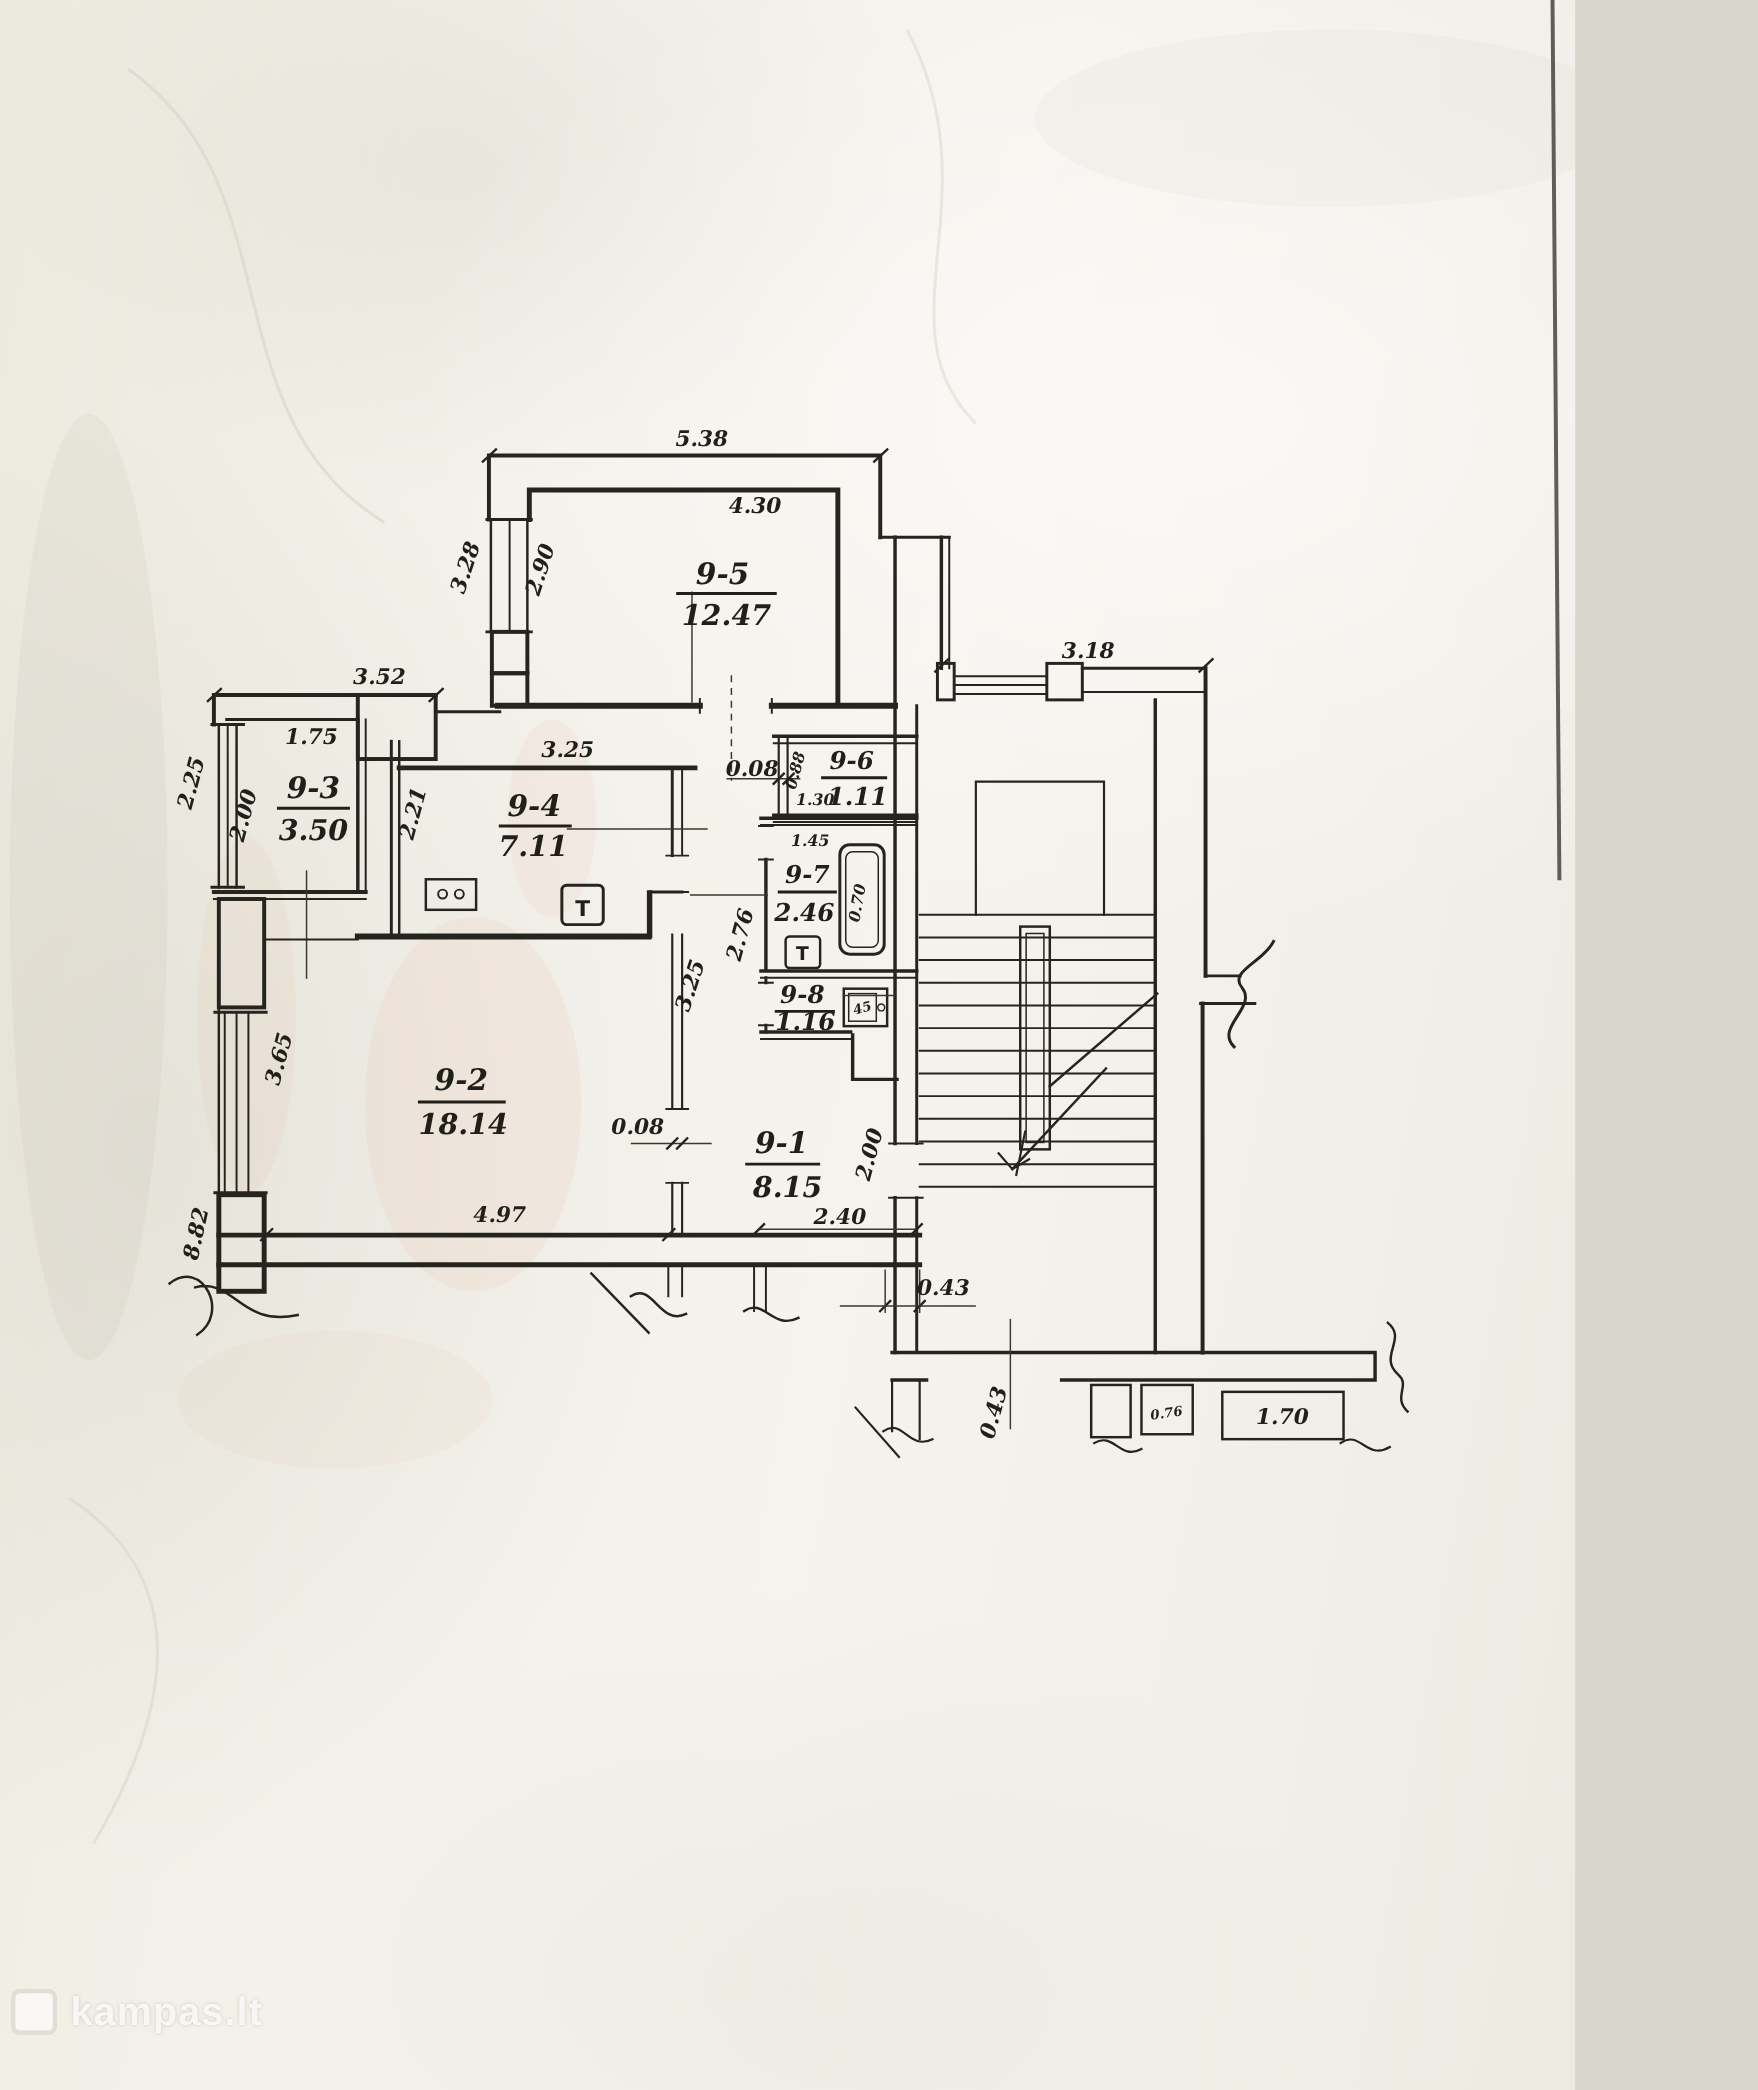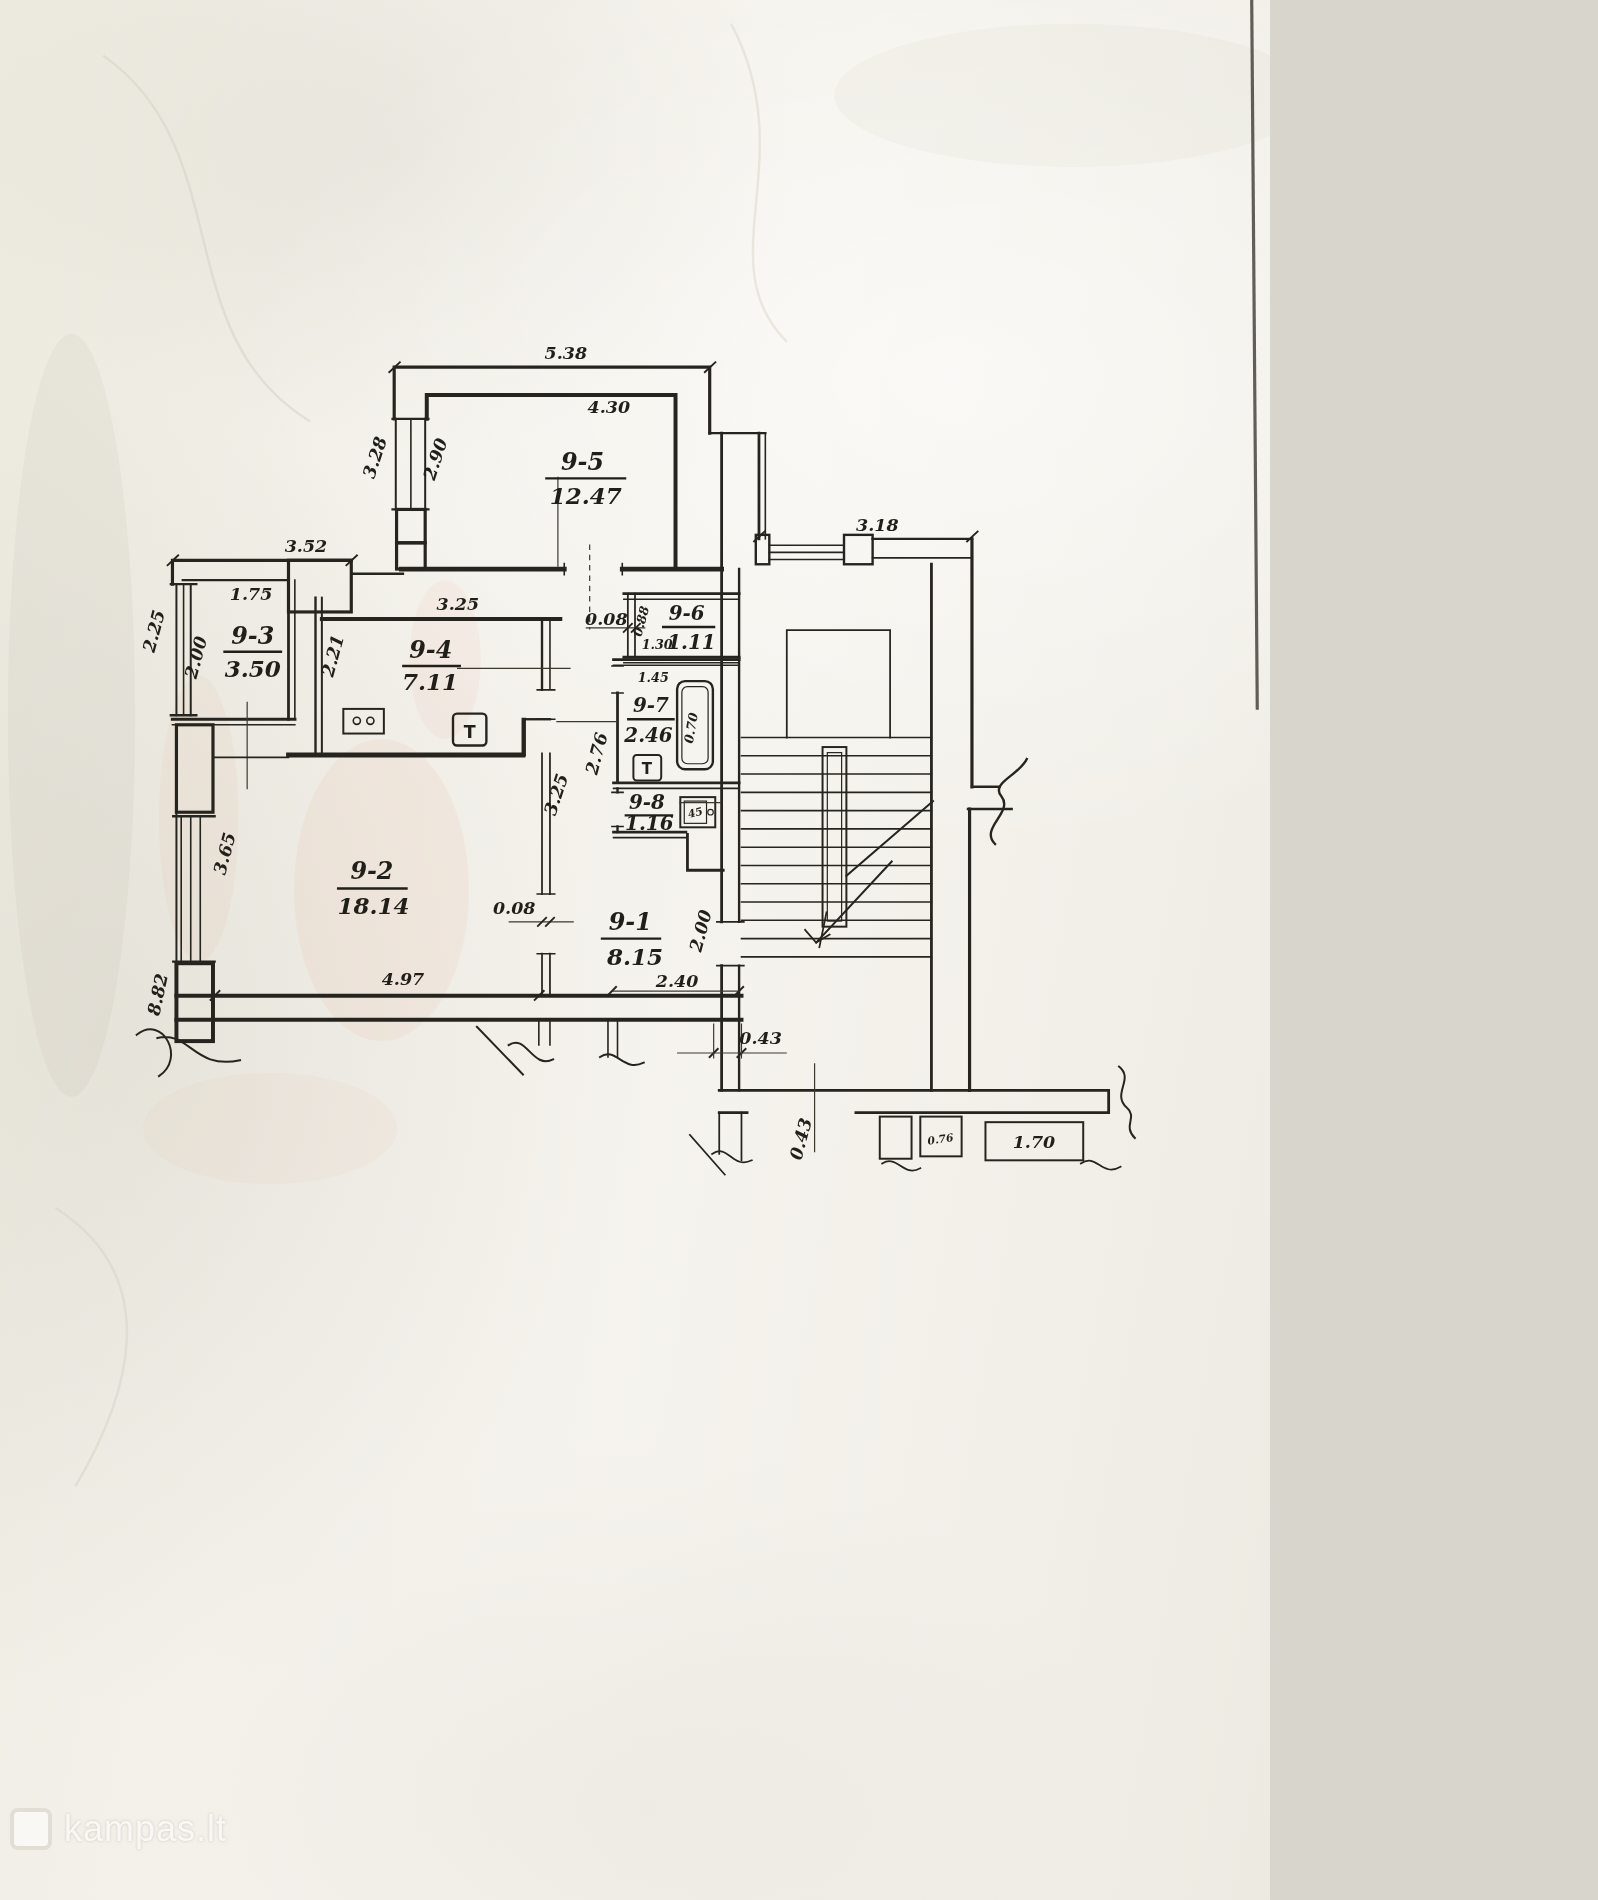--- a/index.html
+++ b/index.html
@@ -1,17 +1,17 @@
 <!DOCTYPE html>
 <html><head>
 <meta charset="utf-8">
 <style>
   html,body{margin:0;padding:0;background:#d8d5cd;}
   .paper{
-    position:relative;width:1270px;height:1900px;overflow:hidden;
+    position:relative;width:1432px;height:1900px;overflow:hidden;
     background:
       radial-gradient(1200px 800px at 75% 20%, rgba(255,255,255,.55), rgba(255,255,255,0) 60%),
       radial-gradient(900px 1200px at 10% 55%, rgba(186,180,168,.20), rgba(186,180,168,0) 55%),
       radial-gradient(700px 500px at 30% 8%, rgba(190,184,172,.18), rgba(190,184,172,0) 60%),
       radial-gradient(800px 600px at 50% 95%, rgba(200,194,182,.15), rgba(200,194,182,0) 60%),
       linear-gradient(100deg,#eceade 0%,#f3f1ea 30%,#f5f3ed 55%,#f1efe8 80%,#edeae2 100%);
     font-family:"DejaVu Serif", serif;
   }
   svg{position:absolute;inset:0;}
   .wl{stroke:#26241e;fill:none;stroke-linecap:square;}
@@ -27,21 +27,21 @@
   .room-area-sm{font-size:25px;}
   .dim{font-size:22px;}
   .dim-sm{font-size:16px;}
   .dim-xs{font-size:13.5px;}
   .sym{font-style:normal;font-weight:700;font-family:"DejaVu Sans",sans-serif;font-size:22px;}
   .bar{stroke:#211f19;stroke-width:3;}
   .shade{pointer-events:none;}
   .watermark{
     position:absolute;left:10px;top:1808px;display:flex;align-items:flex-end;gap:12px;
     color:rgba(255,255,255,.82);text-shadow:0 0 3px rgba(170,165,150,.55);
-    font-family:"Liberation Sans",sans-serif;font-weight:400;font-size:36px;letter-spacing:1px;
+    font-family:"Liberation Sans",sans-serif;font-weight:700;font-size:36px;letter-spacing:1px;
   }
   .wm-logo{
     width:42px;height:42px;border-radius:8px;
     background:rgba(255,255,255,.55);
     box-shadow:inset 0 0 0 4px rgba(210,205,192,.6);
   }
 </style>
 </head>
 <body>
 

